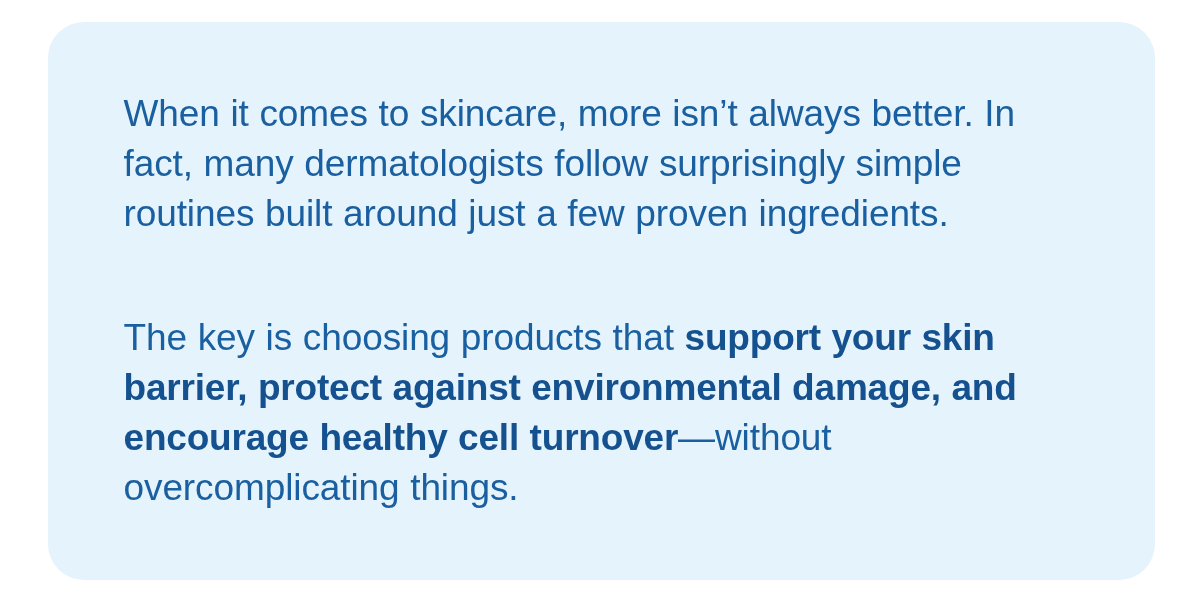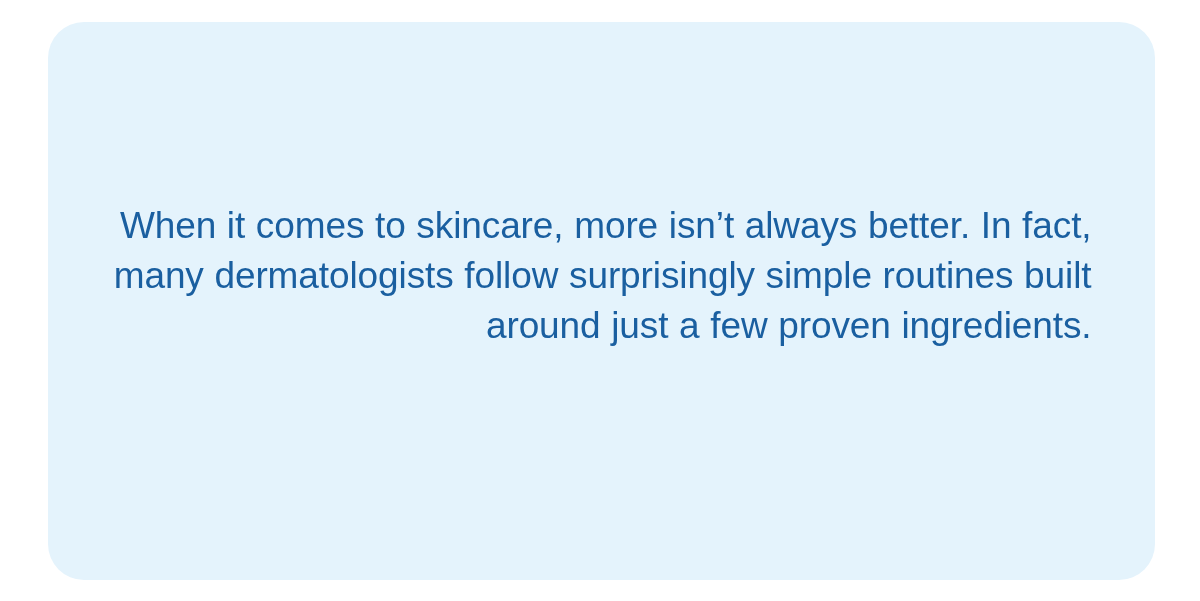--- a/index.html
+++ b/index.html
@@ -36,28 +36,28 @@
     align-items: center;
     justify-content: center;
   }
 
   .card-inner {
     width: 980px;
     text-align: center;
   }
 
   .para {
-    margin: 0;
+    margin: 12px;
     color: #1a5fa0;
     font-family: "Liberation Sans", sans-serif;
     font-size: 37px;
     line-height: 50px;
     font-weight: 400;
     letter-spacing: -0.1px;
-    text-align: right;
+    text-align: left;
     word-spacing: 0.5px;
   }
 
   .para-gap {
     height: 50px;
   }
 
   .para strong,
   .para .bold {
     font-weight: 700;
@@ -70,17 +70,18 @@
 
 <div class="stage">
 
   <div class="callout-card">
     <div class="card-inner">
 
       <p class="para">When it comes to skincare, more isn’t always better. In fact, many dermatologists follow surprisingly simple routines built around just a few proven ingredients.</p>
 
       <div class="para-gap"></div>
 
+      <p class="para"><span>The key is choosing products that </span><span class="bold">support your skin barrier, protect against environmental damage, and encourage healthy cell turnover</span><span>—without overcomplicating things.</span></p>
 
     </div>
   </div>
 
 </div>
 
 </body></html>

